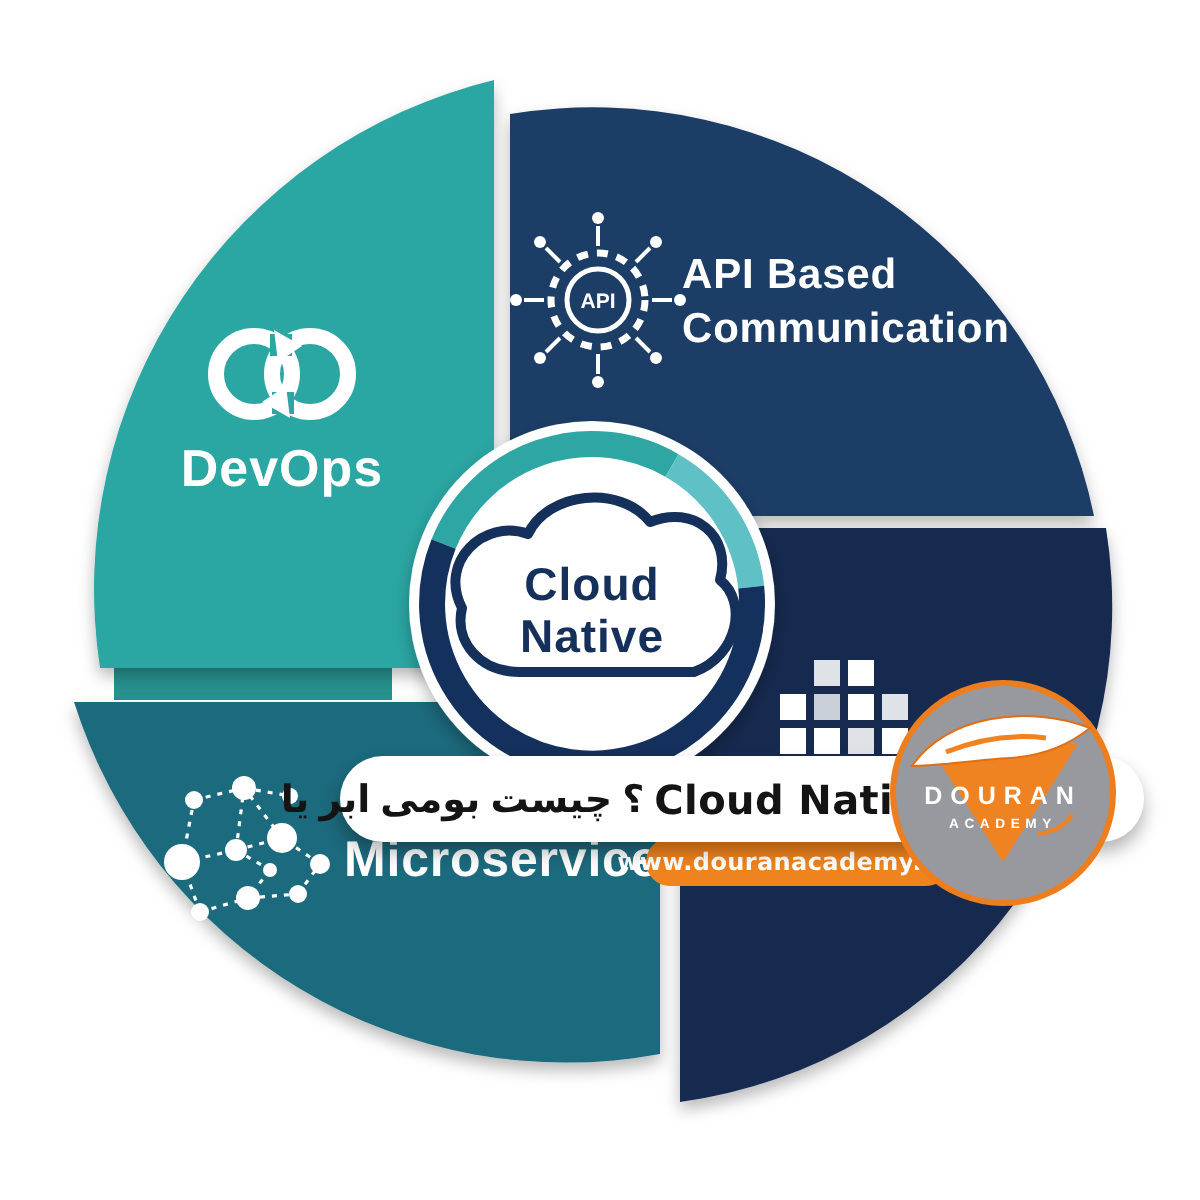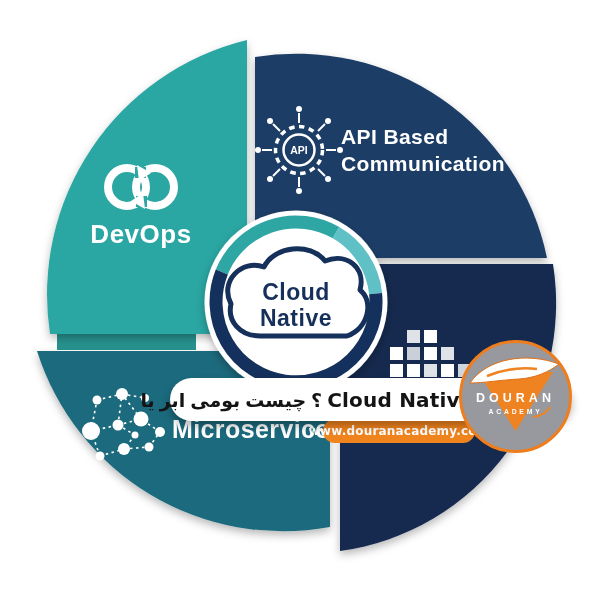--- a/index.html
+++ b/index.html
@@ -21,21 +21,21 @@
   }
   .banner-title .fa{font-size:19px;}
   .banner-title .en{font-size:20px;letter-spacing:0.2px;}
   .website-pill{
     position:absolute;left:323px;top:419px;width:152px;height:24px;z-index:2;
     background:#EF831E;border-radius:13px;display:flex;align-items:center;justify-content:center;
   }
   .website-pill span{
     font-family:"DejaVu Sans", sans-serif;font-weight:bold;font-size:12px;color:#ffffff;letter-spacing:0.2px;
   }
-  .logo-badge{position:absolute;left:457px;top:338px;width:117px;height:117px;z-index:5;}
+  .logo-badge{position:absolute;left:443px;top:338px;width:117px;height:117px;z-index:5;}
 </style>
 </head>
 <body>
 
 
 
 <svg width="600" height="600" viewBox="0 0 600 600">
   <defs>
     <filter id="ds" x="-20%" y="-20%" width="140%" height="140%">
       <feDropShadow dx="0" dy="4" stdDeviation="4" flood-color="#000000" flood-opacity="0.28"></feDropShadow>

